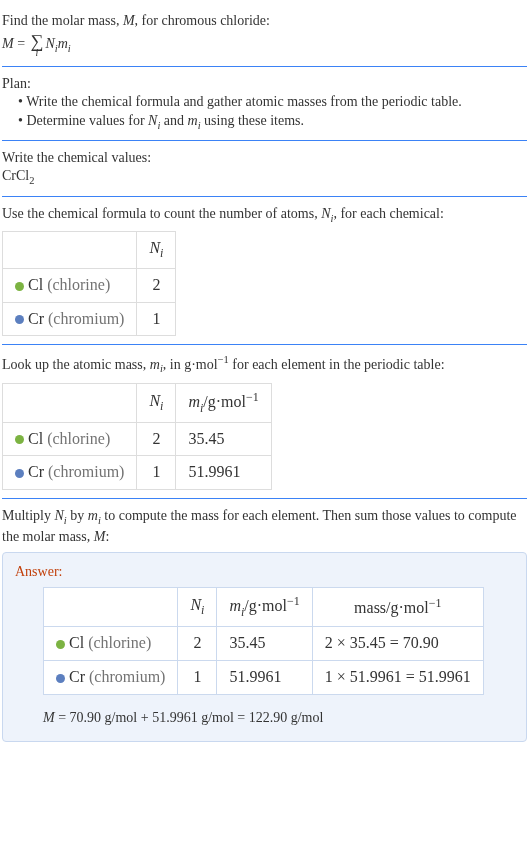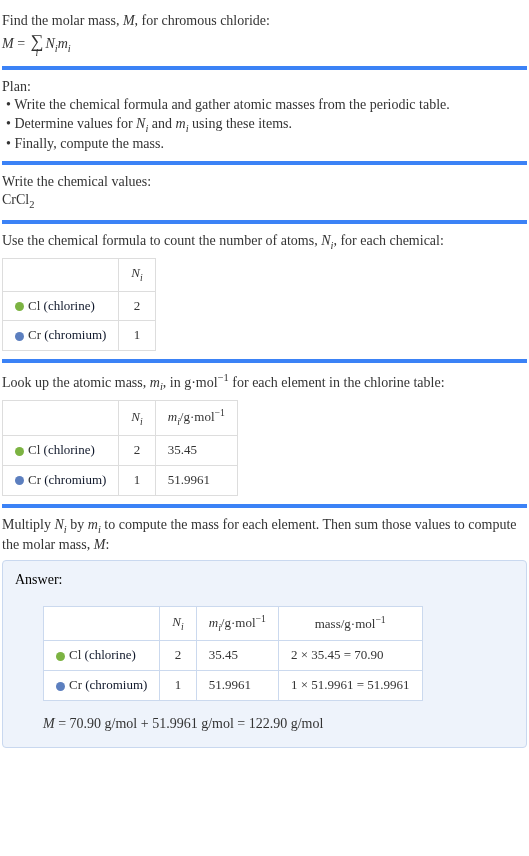--- a/index.html
+++ b/index.html
@@ -6,44 +6,44 @@
     body {
       font-family: Georgia, 'Times New Roman', serif;
       font-size: 14px;
       color: #333;
       background: #fff;
       width: 529px;
       padding: 4px 2px;
       line-height: 1.3;
     }
     .section {
-      border-bottom: 4px solid #3b82f6;
+      border-bottom: 1px solid #3b82f6;
       padding: 8px 0;
     }
     .section:last-of-type { border-bottom: none; }
     .ital { font-style: italic; }
     .formula-line { margin-top: 2px; font-style: italic; }
     .sub { vertical-align: sub; font-size: 0.75em; font-style: italic; }
     .sup { vertical-align: super; font-size: 0.75em; }
     .sigma-wrap {
       display: inline-flex;
       flex-direction: column;
       align-items: center;
       vertical-align: middle;
       line-height: 1;
       margin: 0 2px;
     }
     .sigma { font-size: 18px; font-style: normal; }
     .sigma-sub { font-size: 10px; font-style: italic; margin-top: -2px; }
-    .bullet { margin-left: 4px; }
-    .gray { color: #0f172a; margin-top: 44px; }
+    .bullet { margin-left: 16px; }
+    .gray { color: #737373; margin-top: 44px; }
     table {
       border-collapse: collapse;
       margin-top: 6px;
-      font-size: 13px;
+      font-size: 16px;
       padding-left: 35px;
     }
     td, th {
       border: 1px solid #ddd;
       padding: 6px 12px;
       text-align: left;
       font-weight: normal;
     }
     th { text-align: center; }
     .center { text-align: center; }
@@ -55,21 +55,21 @@
       vertical-align: middle;
     }
     .dot-green { background: #7cb342; }
     .dot-blue { background: #5c7fbf; }
     .answer-box {
       background: #eef3fb;
       border: 1px solid #c9d8ef;
       border-radius: 4px;
       padding: 10px 12px 14px;
     }
-    .answer-label { color: #000000; margin-bottom: 16px; }
+    .answer-label { color: #c2410c; margin-bottom: 6px; }
     .answer-box table {
       margin-left: 28px;
       background: #fff;
     }
     .answer-box table td, .answer-box table th {
       border: 1px solid #cbd9ee;
     }
     .answer-formula {
       margin-left: 28px;
       margin-top: 14px;
@@ -92,21 +92,20 @@
       </span><span>N</span><span class="sub">i</span><span>m</span><span class="sub">i</span>
   </div>
 </div>
 
 <div class="section">
   <div>Plan:</div>
   <div class="bullet">• Write the chemical formula and gather atomic masses from the periodic table.</div>
   <div class="bullet">
     <span>• Determine values for </span><span class="ital">N</span><span class="sub">i</span><span> and </span><span class="ital">m</span><span class="sub">i</span><span> using these items.</span>
   </div>
-  <div class="bullet">• Finally, compute the mass.</div>
 </div>
 
 <div class="section">
   <div>Write the chemical values:</div>
   <div>
     <span>CrCl</span><span class="sub no-ital" style="font-style:normal">2</span>
   </div>
 </div>
 
 <div class="section">
@@ -126,21 +125,21 @@
     <tr>
       <td><span class="dot dot-blue"></span><span>Cr</span><span class="gray"> (chromium)</span></td>
       <td class="center">1</td>
     </tr>
   </tbody>
     </table>
 </div>
 
 <div class="section">
   <div>
-    <span>Look up the atomic mass, </span><span class="ital">m</span><span class="sub">i</span><span>, in g·mol</span><span class="sup">−1</span><span> for each element in the chlorine table:</span>
+    <span>Look up the atomic mass, </span><span class="ital">m</span><span class="sub">i</span><span>, in g·mol</span><span class="sup">−1</span><span> for each element in the periodic table:</span>
   </div>
   <table>
     <tbody>
         <tr>
       <th></th>
       <th><span class="ital">N</span><span class="sub">i</span></th>
       <th style="text-align:left"><span class="ital">m</span><span class="sub">i</span><span>/g·mol</span><span class="sup">−1</span></th>
     </tr>
     <tr>
       <td><span class="dot dot-green"></span><span>Cl</span><span class="gray"> (chlorine)</span></td>

